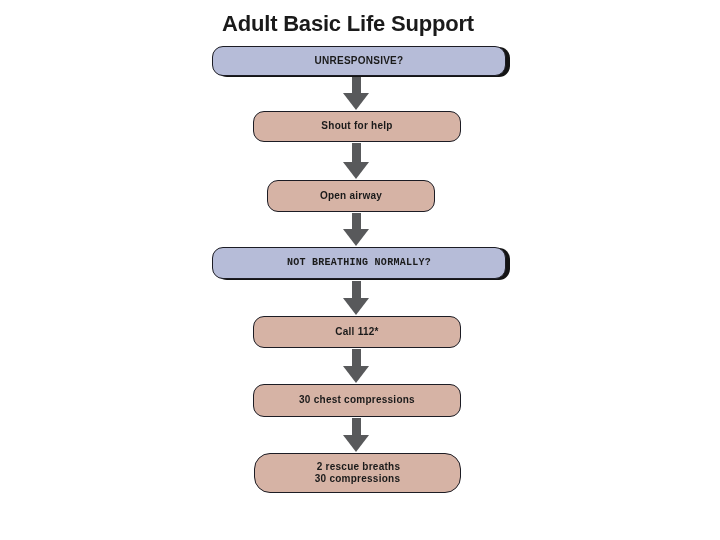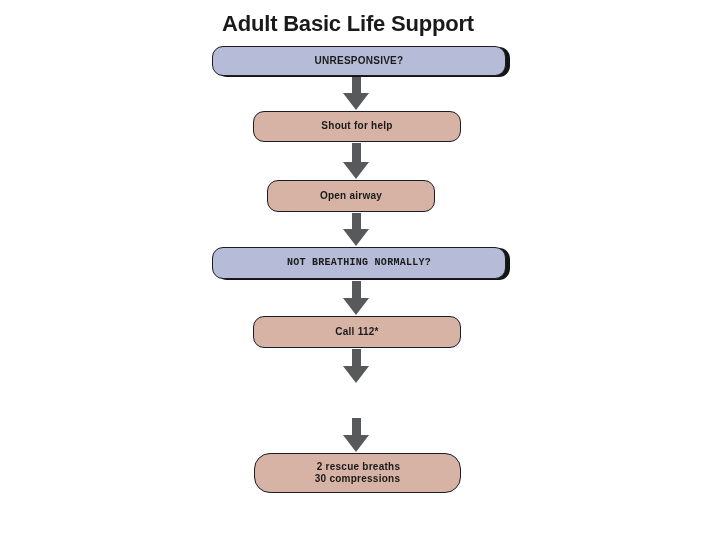--- a/index.html
+++ b/index.html
@@ -141,20 +141,23 @@
 
   <div class="node action n5">
     <span class="label">Call 112*</span>
   </div>
 
   <div class="arrow a5">
     <div class="stem"></div>
     <div class="head"></div>
   </div>
 
+  <div class="node action n6">
+    <span class="label">30 chest compressions</span>
+  </div>
 
   <div class="arrow a6">
     <div class="stem"></div>
     <div class="head"></div>
   </div>
 
   <div class="node action n7">
     <span class="label">2 rescue breaths
 30 compressions</span>
   </div>

